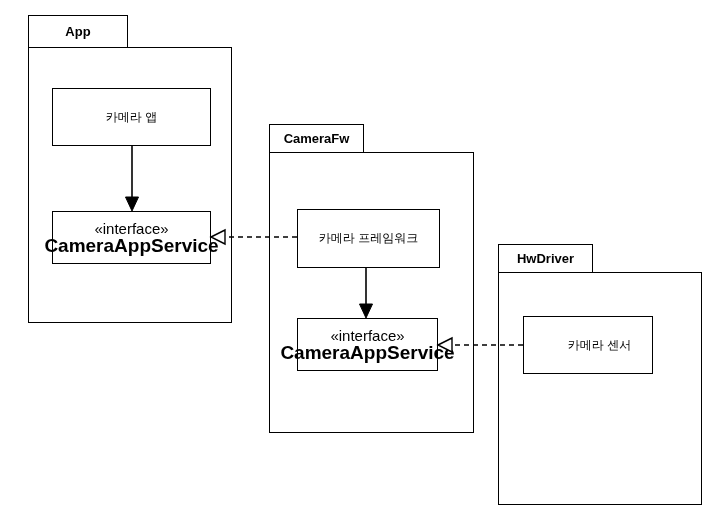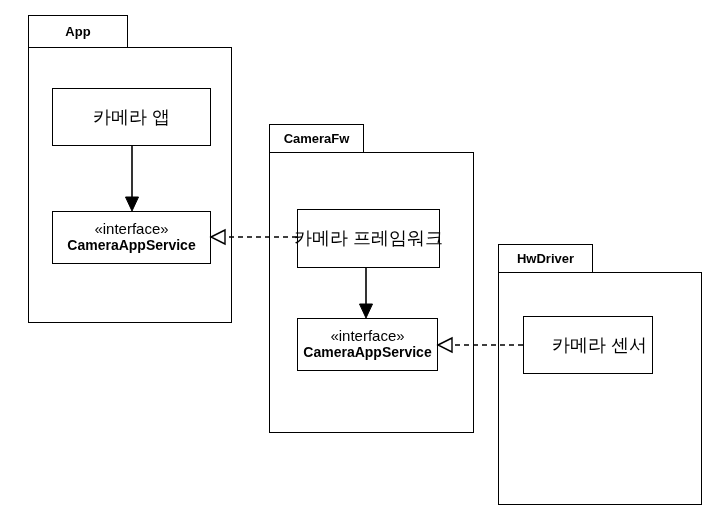--- a/index.html
+++ b/index.html
@@ -45,31 +45,31 @@
     background: #ffffff;
     display: flex;
     flex-direction: column;
     align-items: center;
     justify-content: center;
     text-align: center;
     color: #000000;
     z-index: 5;
   }
   .node-label {
-    font-size: 18px;
+    font-size: 12px;
     line-height: 17px;
     white-space: nowrap;
   }
   .stereotype {
     font-size: 15px;
     line-height: 16px;
     font-weight: normal;
   }
   .iface-name {
-    font-size: 14px;
+    font-size: 19px;
     line-height: 17px;
     font-weight: bold;
     white-space: nowrap;
   }
   
   .conn-layer {
     position: absolute;
     left: 0;
     top: 0;
     width: 704px;

